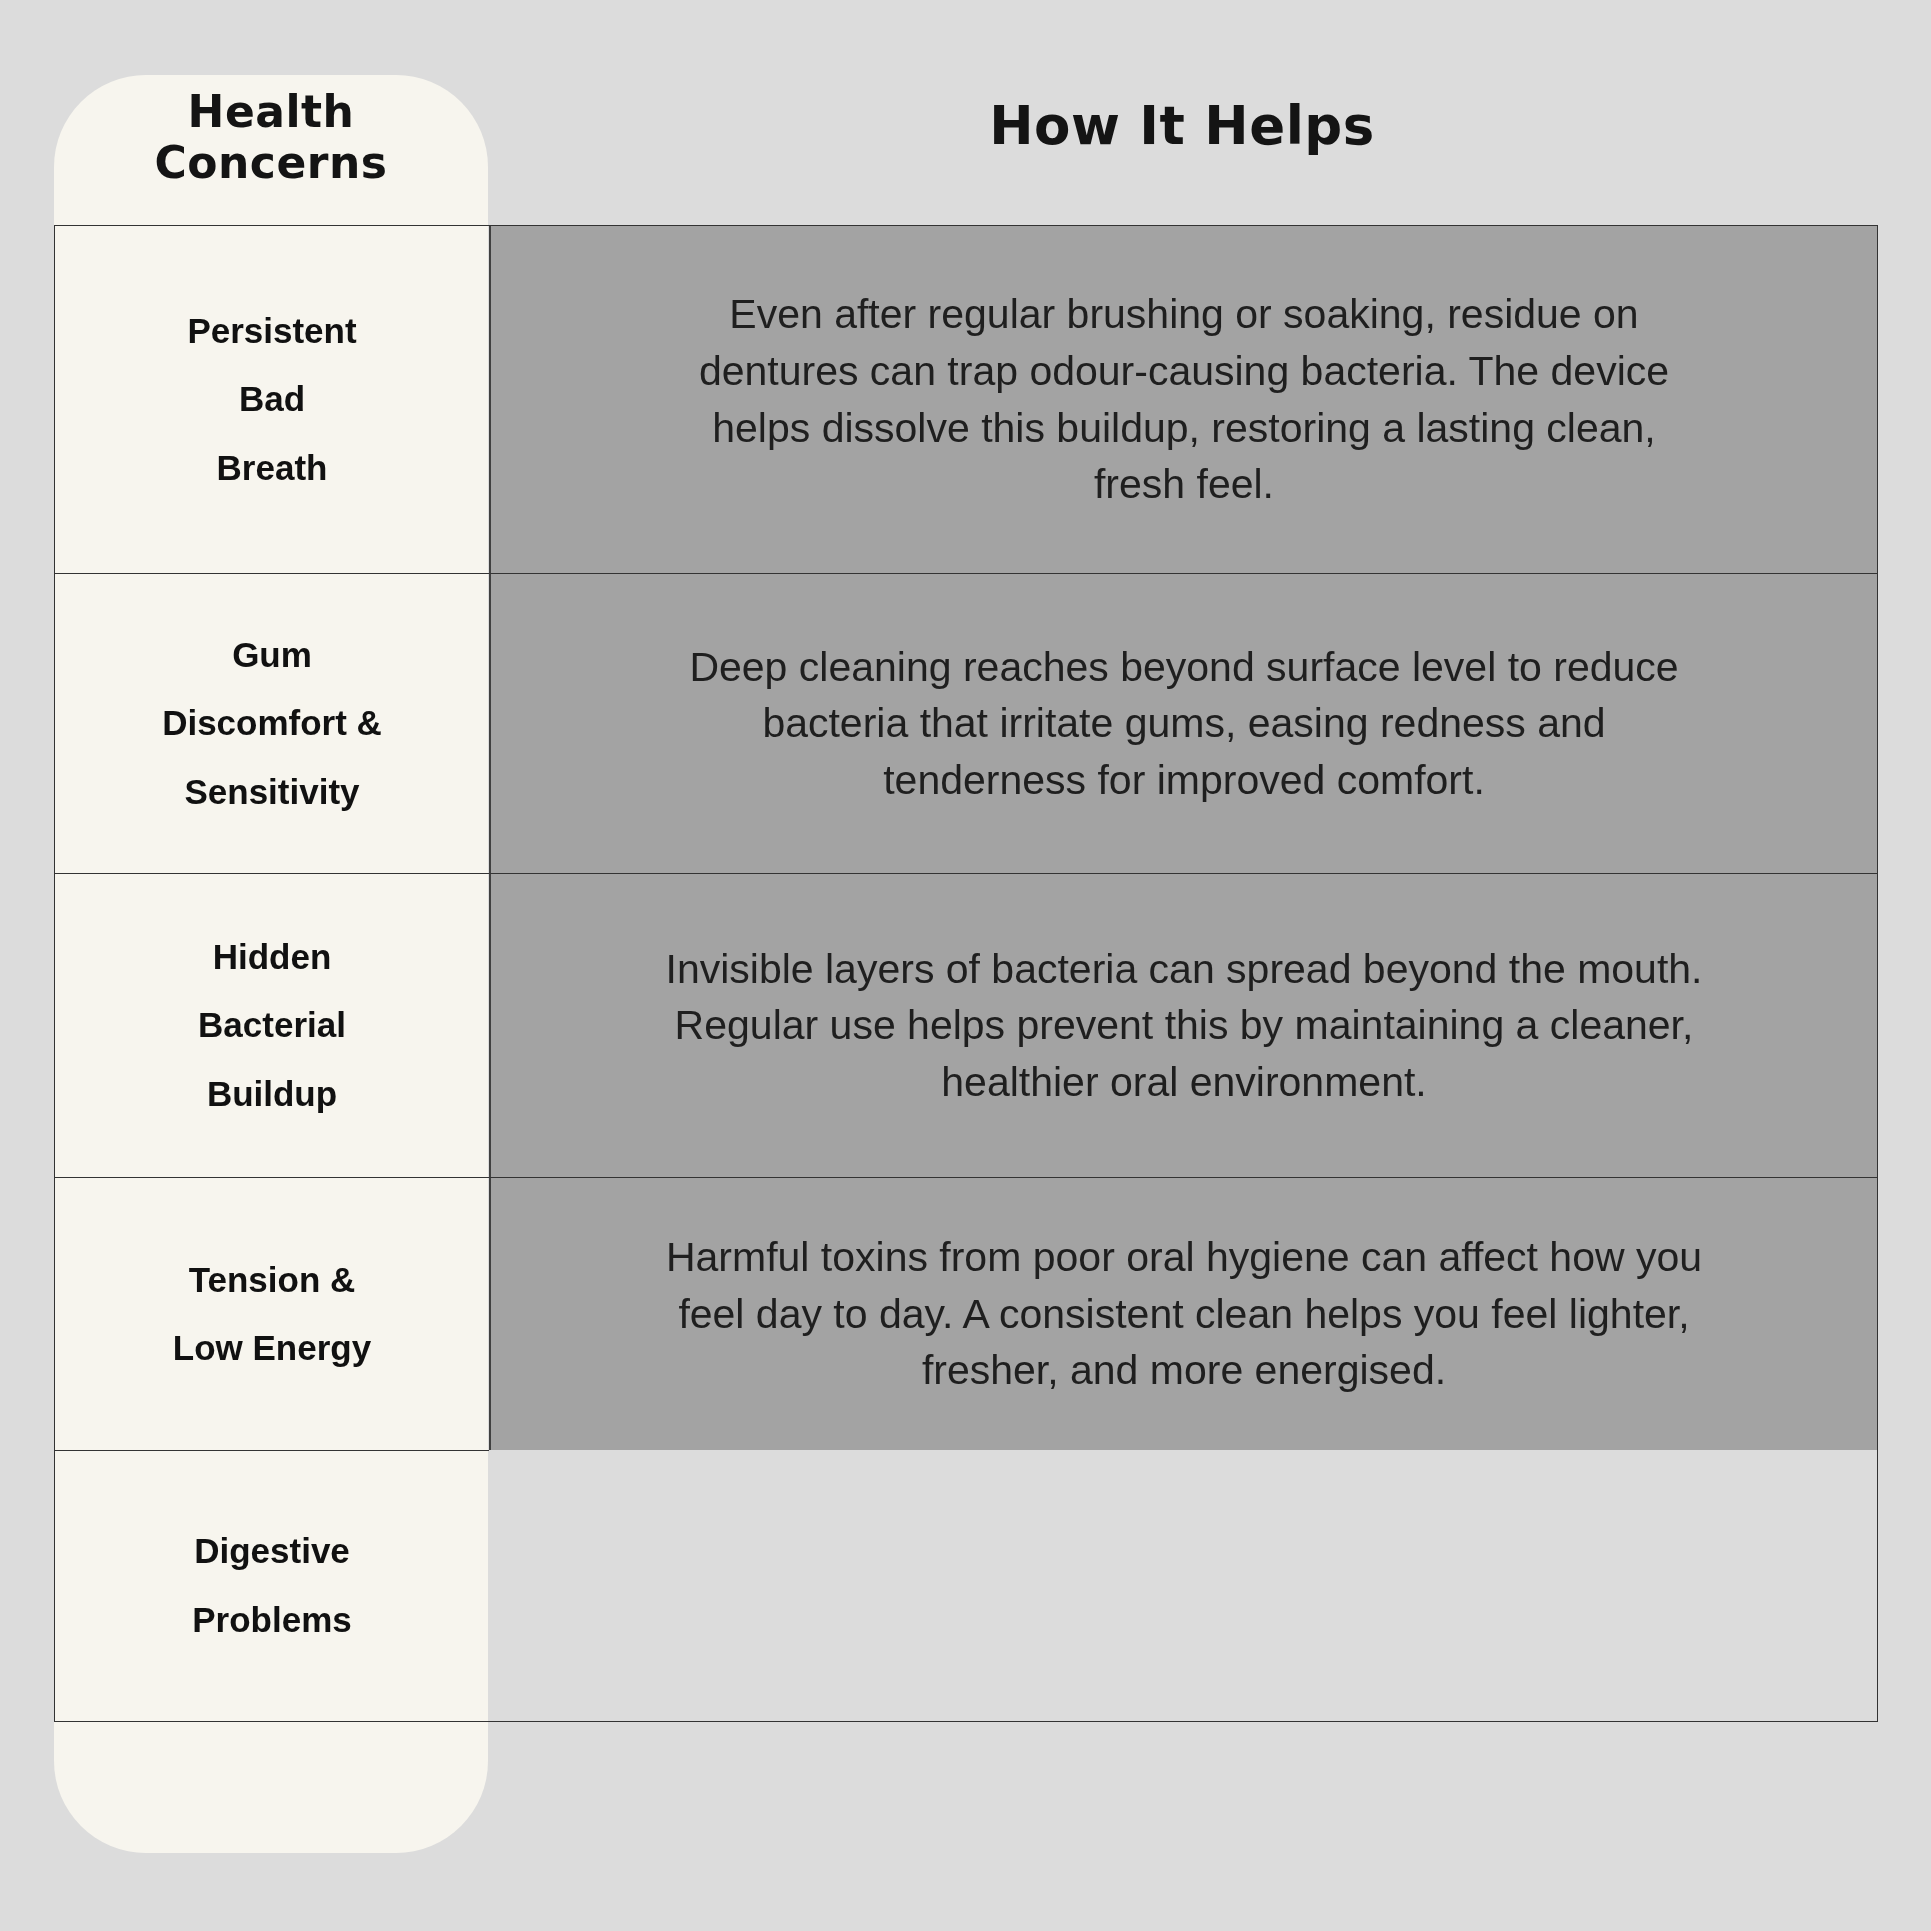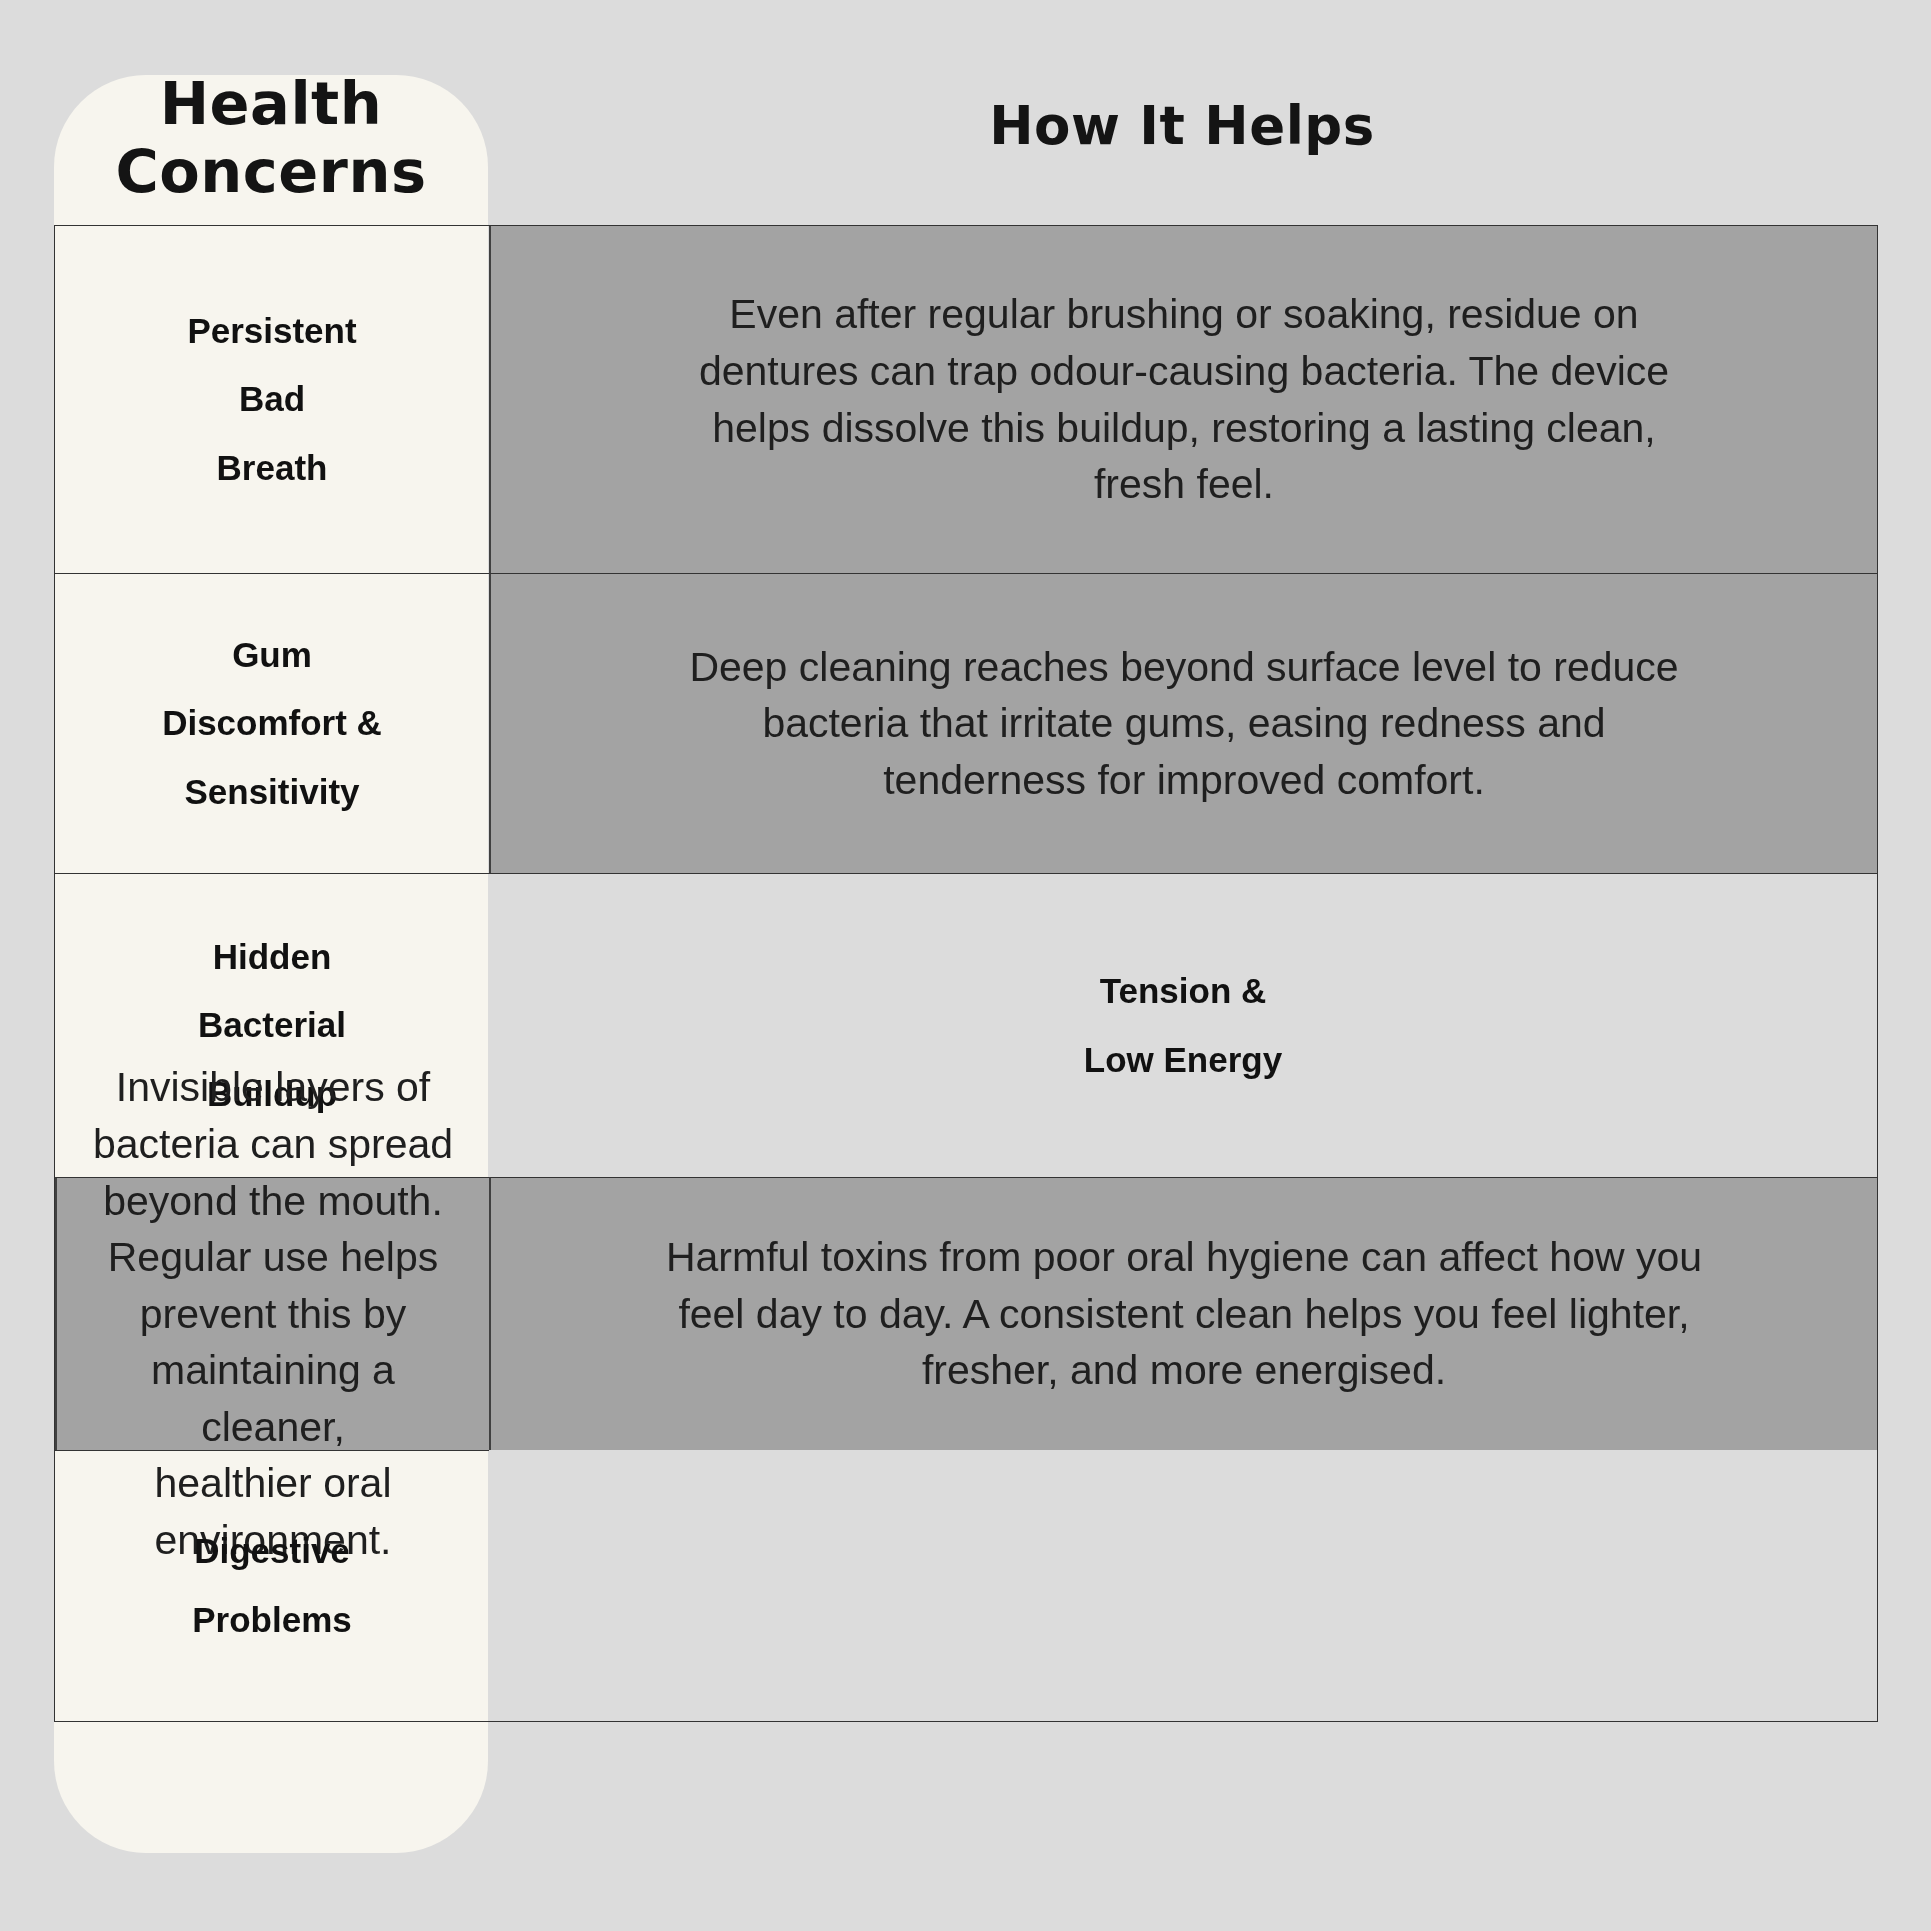--- a/index.html
+++ b/index.html
@@ -28,21 +28,21 @@
     z-index: 3;
     display: flex; align-items: center; justify-content: center;
     text-align: center;
     font-family: "DejaVu Sans", sans-serif;
     font-weight: bold;
     color: #141414;
     white-space: pre-line;
   }
   .hdr-left {
     left: 54px; top: 70px; width: 434px; height: 135px;
-    font-size: 59px; line-height: 1.14; letter-spacing: 0.5px;
+    font-size: 44px; line-height: 1.14; letter-spacing: 0.5px;
   }
   .hdr-right {
     left: 488px; top: 58px; width: 1388px; height: 135px;
     font-size: 53px; letter-spacing: 0.5px;
   }
 
   
   .grid {
     position: absolute;
     left: 54px; top: 225px;
@@ -101,26 +101,26 @@
     <div class="cell concern r2">Gum
 Discomfort &amp;
 Sensitivity</div>
     <div class="cell help r2">Deep cleaning reaches beyond surface level to reduce
 bacteria that irritate gums, easing redness and
 tenderness for improved comfort.</div>
 
     <div class="cell concern r3">Hidden
 Bacterial
 Buildup</div>
-    <div class="cell concern r4">Tension &amp;
-Low Energy</div>
-
     <div class="cell help r3">Invisible layers of bacteria can spread beyond the mouth.
 Regular use helps prevent this by maintaining a cleaner,
 healthier oral environment.</div>
+
+    <div class="cell concern r4">Tension &amp;
+Low Energy</div>
     <div class="cell help r4">Harmful toxins from poor oral hygiene can affect how you
 feel day to day. A consistent clean helps you feel lighter,
 fresher, and more energised.</div>
 
     <div class="cell concern r5">Digestive
 Problems</div>
 
   </div>
 </div>
 

